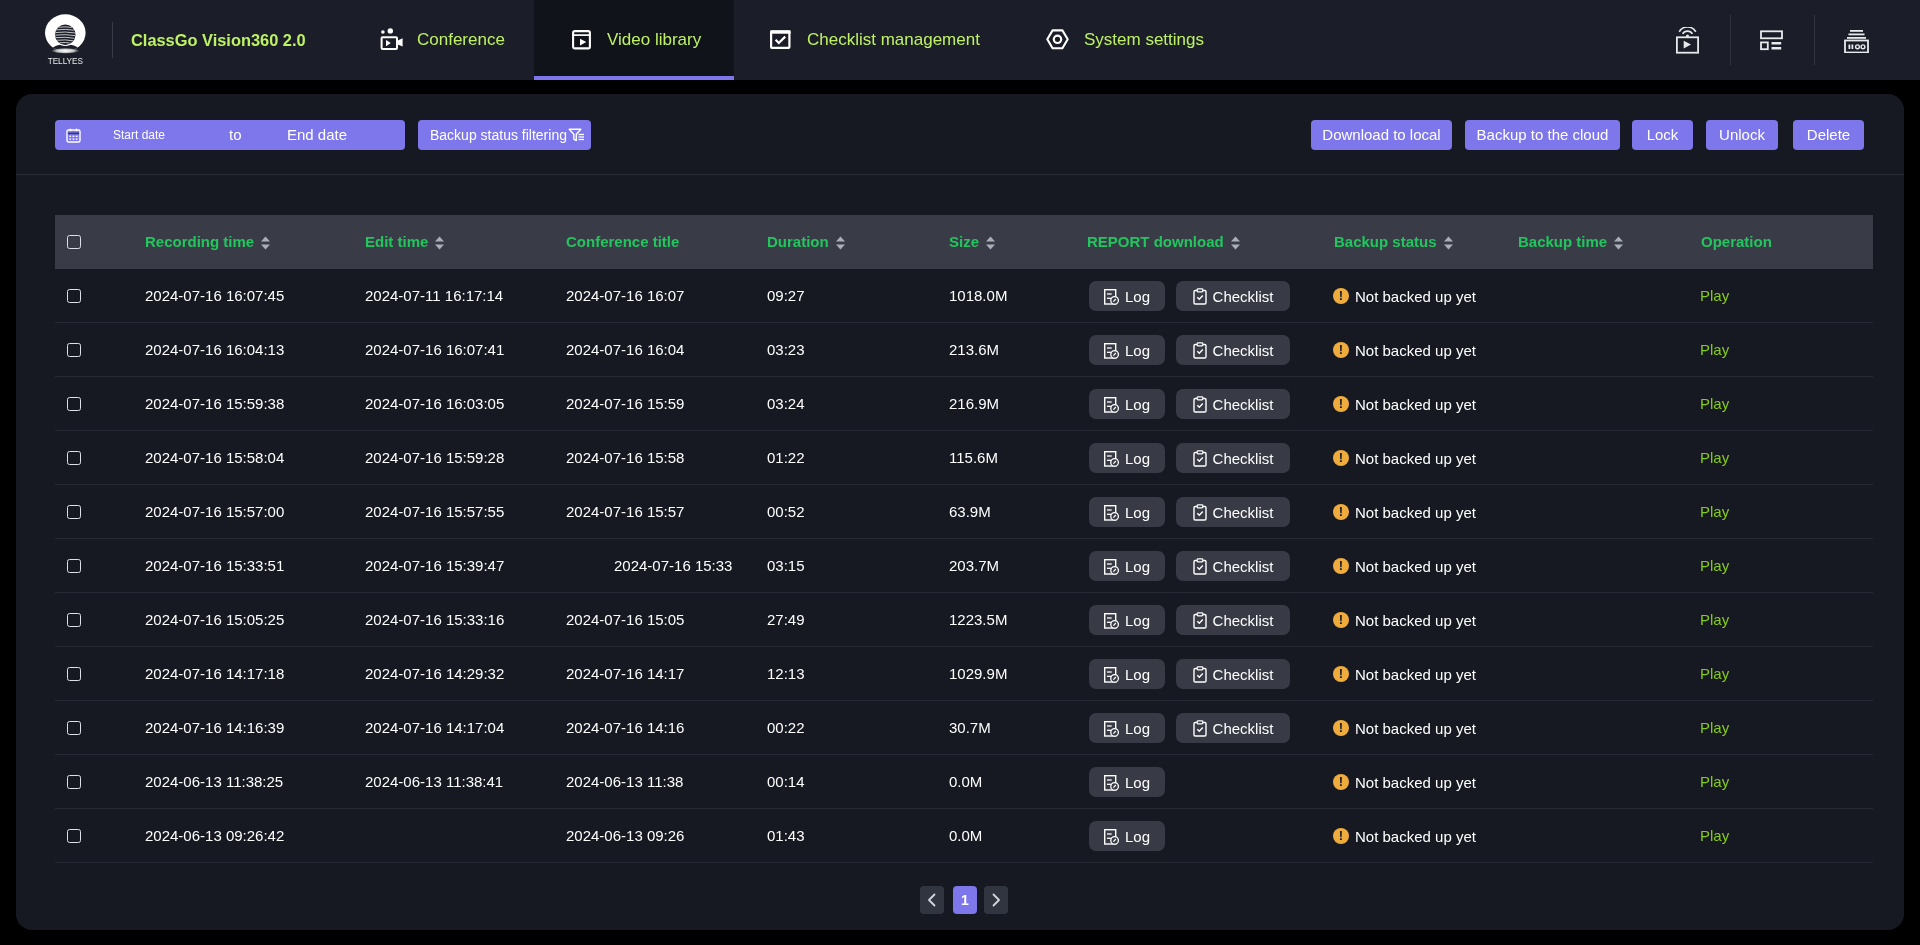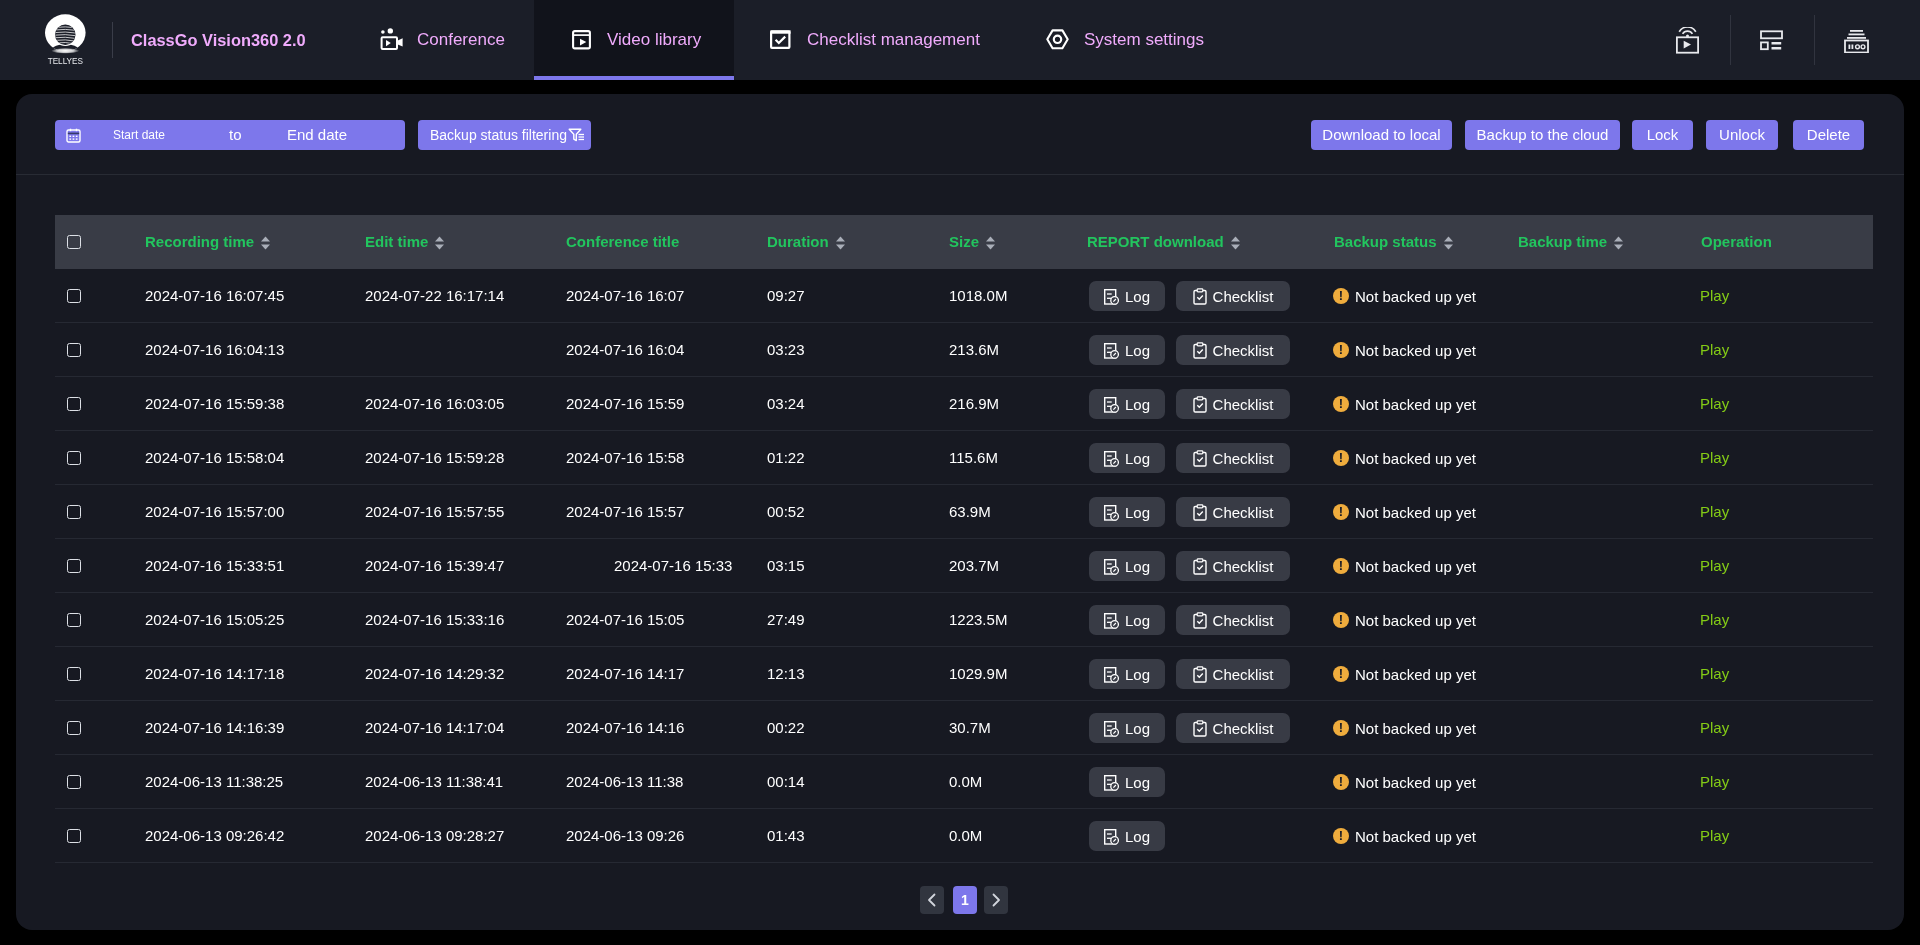--- a/index.html
+++ b/index.html
@@ -5,21 +5,21 @@
 * { margin:0; padding:0; box-sizing:border-box; }
 html,body { width:1920px; height:945px; background:#000; overflow:hidden; }
 body { font-family:"Liberation Sans", sans-serif; color:#fff; }
 .abs { position:absolute; }
 #stage { position:relative; width:1920px; height:945px; }
 
 
 #topbar { position:absolute; left:0; top:0; width:1920px; height:80px; background:#1b1e28; }
 #activetab { position:absolute; left:534px; top:0; width:200px; height:80px; background:#11131b; }
 #activeline { position:absolute; left:534px; top:76px; width:200px; height:4px; background:#7d77eb; }
-.navtext { position:absolute; top:0; height:80px; line-height:80px; font-size:17px; color:#f0abfc; white-space:nowrap; }
+.navtext { position:absolute; top:0; height:80px; line-height:80px; font-size:17px; color:#bef264; white-space:nowrap; }
 #title { left:131px; font-weight:bold; font-size:16.4px; }
 #divider1 { position:absolute; left:112px; top:22px; width:1px; height:36px; background:#3a3d49; }
 .rdiv { position:absolute; top:15px; width:1px; height:50px; background:#31343f; }
 .navicon { position:absolute; top:30px; }
 
 
 #panel { position:absolute; left:16px; top:94px; width:1888px; height:836px; background:#171922; border-radius:16px; }
 #filterdiv { position:absolute; left:0px; top:80px; width:1888px; height:1px; background:#282b34; }
 
 .pbtn { position:absolute; top:26px; height:30px; background:#7d77eb; color:#fff; border-radius:4px; font-size:15px; text-align:center; line-height:30px; }
@@ -211,21 +211,21 @@
         <div class="hcell" style="left:1463px;">Backup time<svg class="sort" width="11" height="14" viewBox="0 0 11 14">
               <path d="M5.5 0.5 L10 5.5 L1 5.5 Z" fill="#a9aeb8"></path>
               <path d="M5.5 13.5 L1 8.5 L10 8.5 Z" fill="#a9aeb8"></path>
             </svg></div>
         <div class="hcell" style="left:1646px;">Operation</div>
       </div>
 
       <div class="row" style="top:54px;">
   <div class="cb"></div>
   <div class="cell" style="left:90px;">2024-07-16 16:07:45</div>
-  <div class="cell" style="left:310px;">2024-07-22 16:17:14</div>
+  <div class="cell" style="left:310px;">2024-07-11 16:17:14</div>
   <div class="cell" style="left:511px;">2024-07-16 16:07</div>
   <div class="cell" style="left:712px;">09:27</div>
   <div class="cell" style="left:894px;">1018.0M</div>
   <div class="gbtn" style="left:1034px; width:76px;">
             <svg width="15" height="17" viewBox="0 0 15 17">
               <rect x="0.7" y="1.7" width="11" height="14.3" fill="none" stroke="#fff" stroke-width="1.4"></rect>
               <line x1="3" y1="6" x2="7.7" y2="6" stroke="#fff" stroke-width="1.3"></line>
               <line x1="3" y1="10.3" x2="7" y2="10.3" stroke="#fff" stroke-width="1.3"></line>
               <circle cx="10.6" cy="12.4" r="3.8" fill="#383b45" stroke="#fff" stroke-width="1.3"></circle>
               <line x1="11.9" y1="11" x2="9.4" y2="13.7" stroke="#fff" stroke-width="1.2"></line>
@@ -242,20 +242,21 @@
           </div>
   <div class="warnwrap">
             <div class="warncirc">!</div>
             <span>Not backed up yet</span>
           </div>
   <div class="play">Play</div>
 </div>
 <div class="row" style="top:108px;">
   <div class="cb"></div>
   <div class="cell" style="left:90px;">2024-07-16 16:04:13</div>
+  <div class="cell" style="left:310px;">2024-07-16 16:07:41</div>
   <div class="cell" style="left:511px;">2024-07-16 16:04</div>
   <div class="cell" style="left:712px;">03:23</div>
   <div class="cell" style="left:894px;">213.6M</div>
   <div class="gbtn" style="left:1034px; width:76px;">
             <svg width="15" height="17" viewBox="0 0 15 17">
               <rect x="0.7" y="1.7" width="11" height="14.3" fill="none" stroke="#fff" stroke-width="1.4"></rect>
               <line x1="3" y1="6" x2="7.7" y2="6" stroke="#fff" stroke-width="1.3"></line>
               <line x1="3" y1="10.3" x2="7" y2="10.3" stroke="#fff" stroke-width="1.3"></line>
               <circle cx="10.6" cy="12.4" r="3.8" fill="#383b45" stroke="#fff" stroke-width="1.3"></circle>
               <line x1="11.9" y1="11" x2="9.4" y2="13.7" stroke="#fff" stroke-width="1.2"></line>
@@ -512,21 +513,20 @@
           </div>
   <div class="warnwrap">
             <div class="warncirc">!</div>
             <span>Not backed up yet</span>
           </div>
   <div class="play">Play</div>
 </div>
 <div class="row" style="top:594px;">
   <div class="cb"></div>
   <div class="cell" style="left:90px;">2024-06-13 09:26:42</div>
-  <div class="cell" style="left:310px;">2024-06-13 09:28:27</div>
   <div class="cell" style="left:511px;">2024-06-13 09:26</div>
   <div class="cell" style="left:712px;">01:43</div>
   <div class="cell" style="left:894px;">0.0M</div>
   <div class="gbtn" style="left:1034px; width:76px;">
             <svg width="15" height="17" viewBox="0 0 15 17">
               <rect x="0.7" y="1.7" width="11" height="14.3" fill="none" stroke="#fff" stroke-width="1.4"></rect>
               <line x1="3" y1="6" x2="7.7" y2="6" stroke="#fff" stroke-width="1.3"></line>
               <line x1="3" y1="10.3" x2="7" y2="10.3" stroke="#fff" stroke-width="1.3"></line>
               <circle cx="10.6" cy="12.4" r="3.8" fill="#383b45" stroke="#fff" stroke-width="1.3"></circle>
               <line x1="11.9" y1="11" x2="9.4" y2="13.7" stroke="#fff" stroke-width="1.2"></line>

